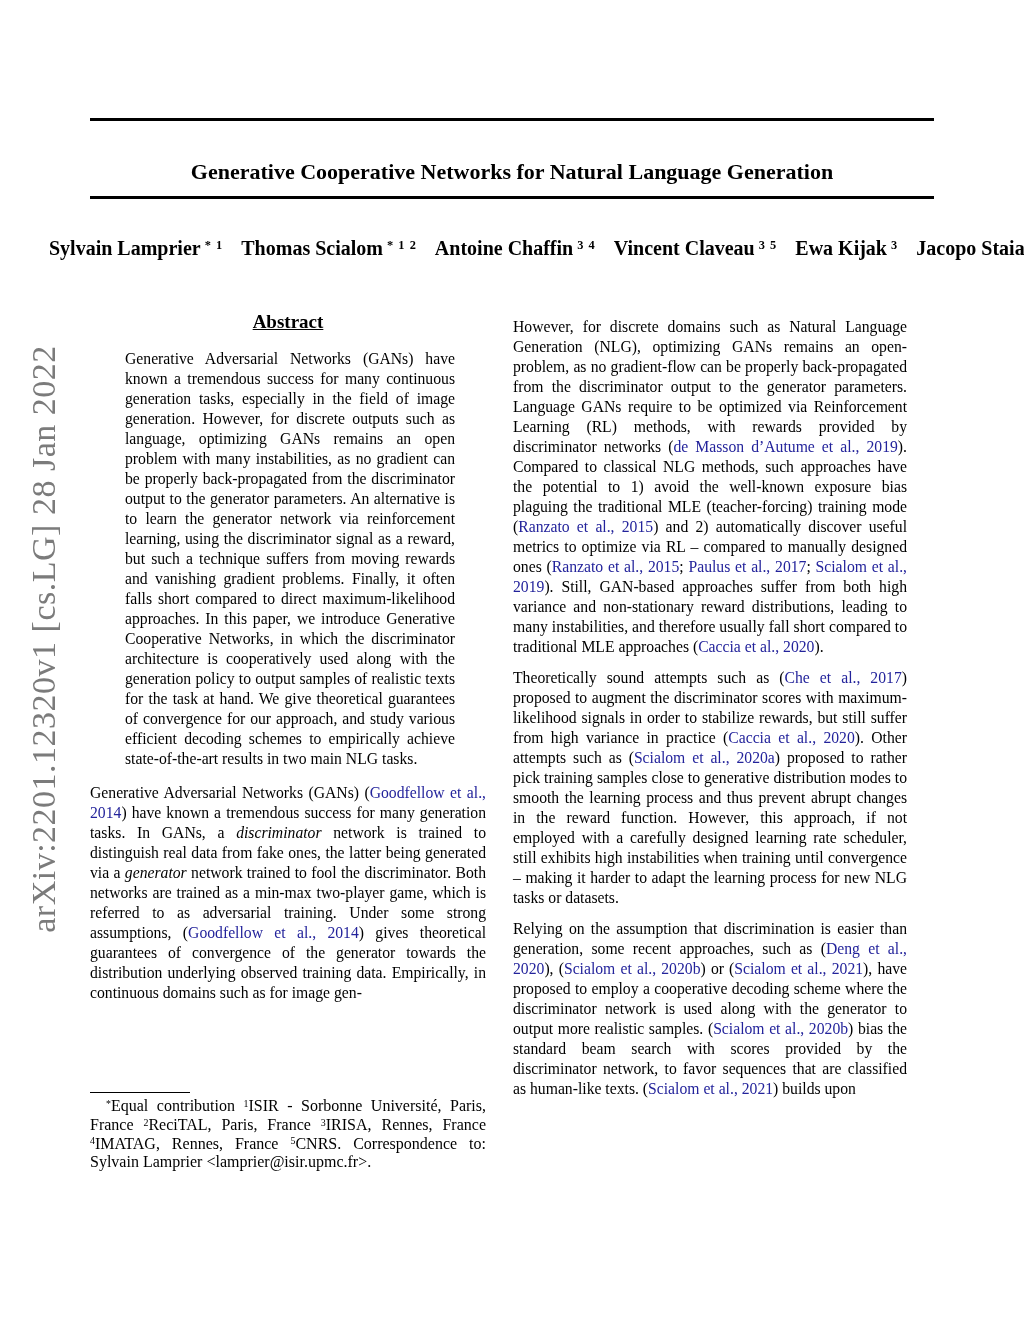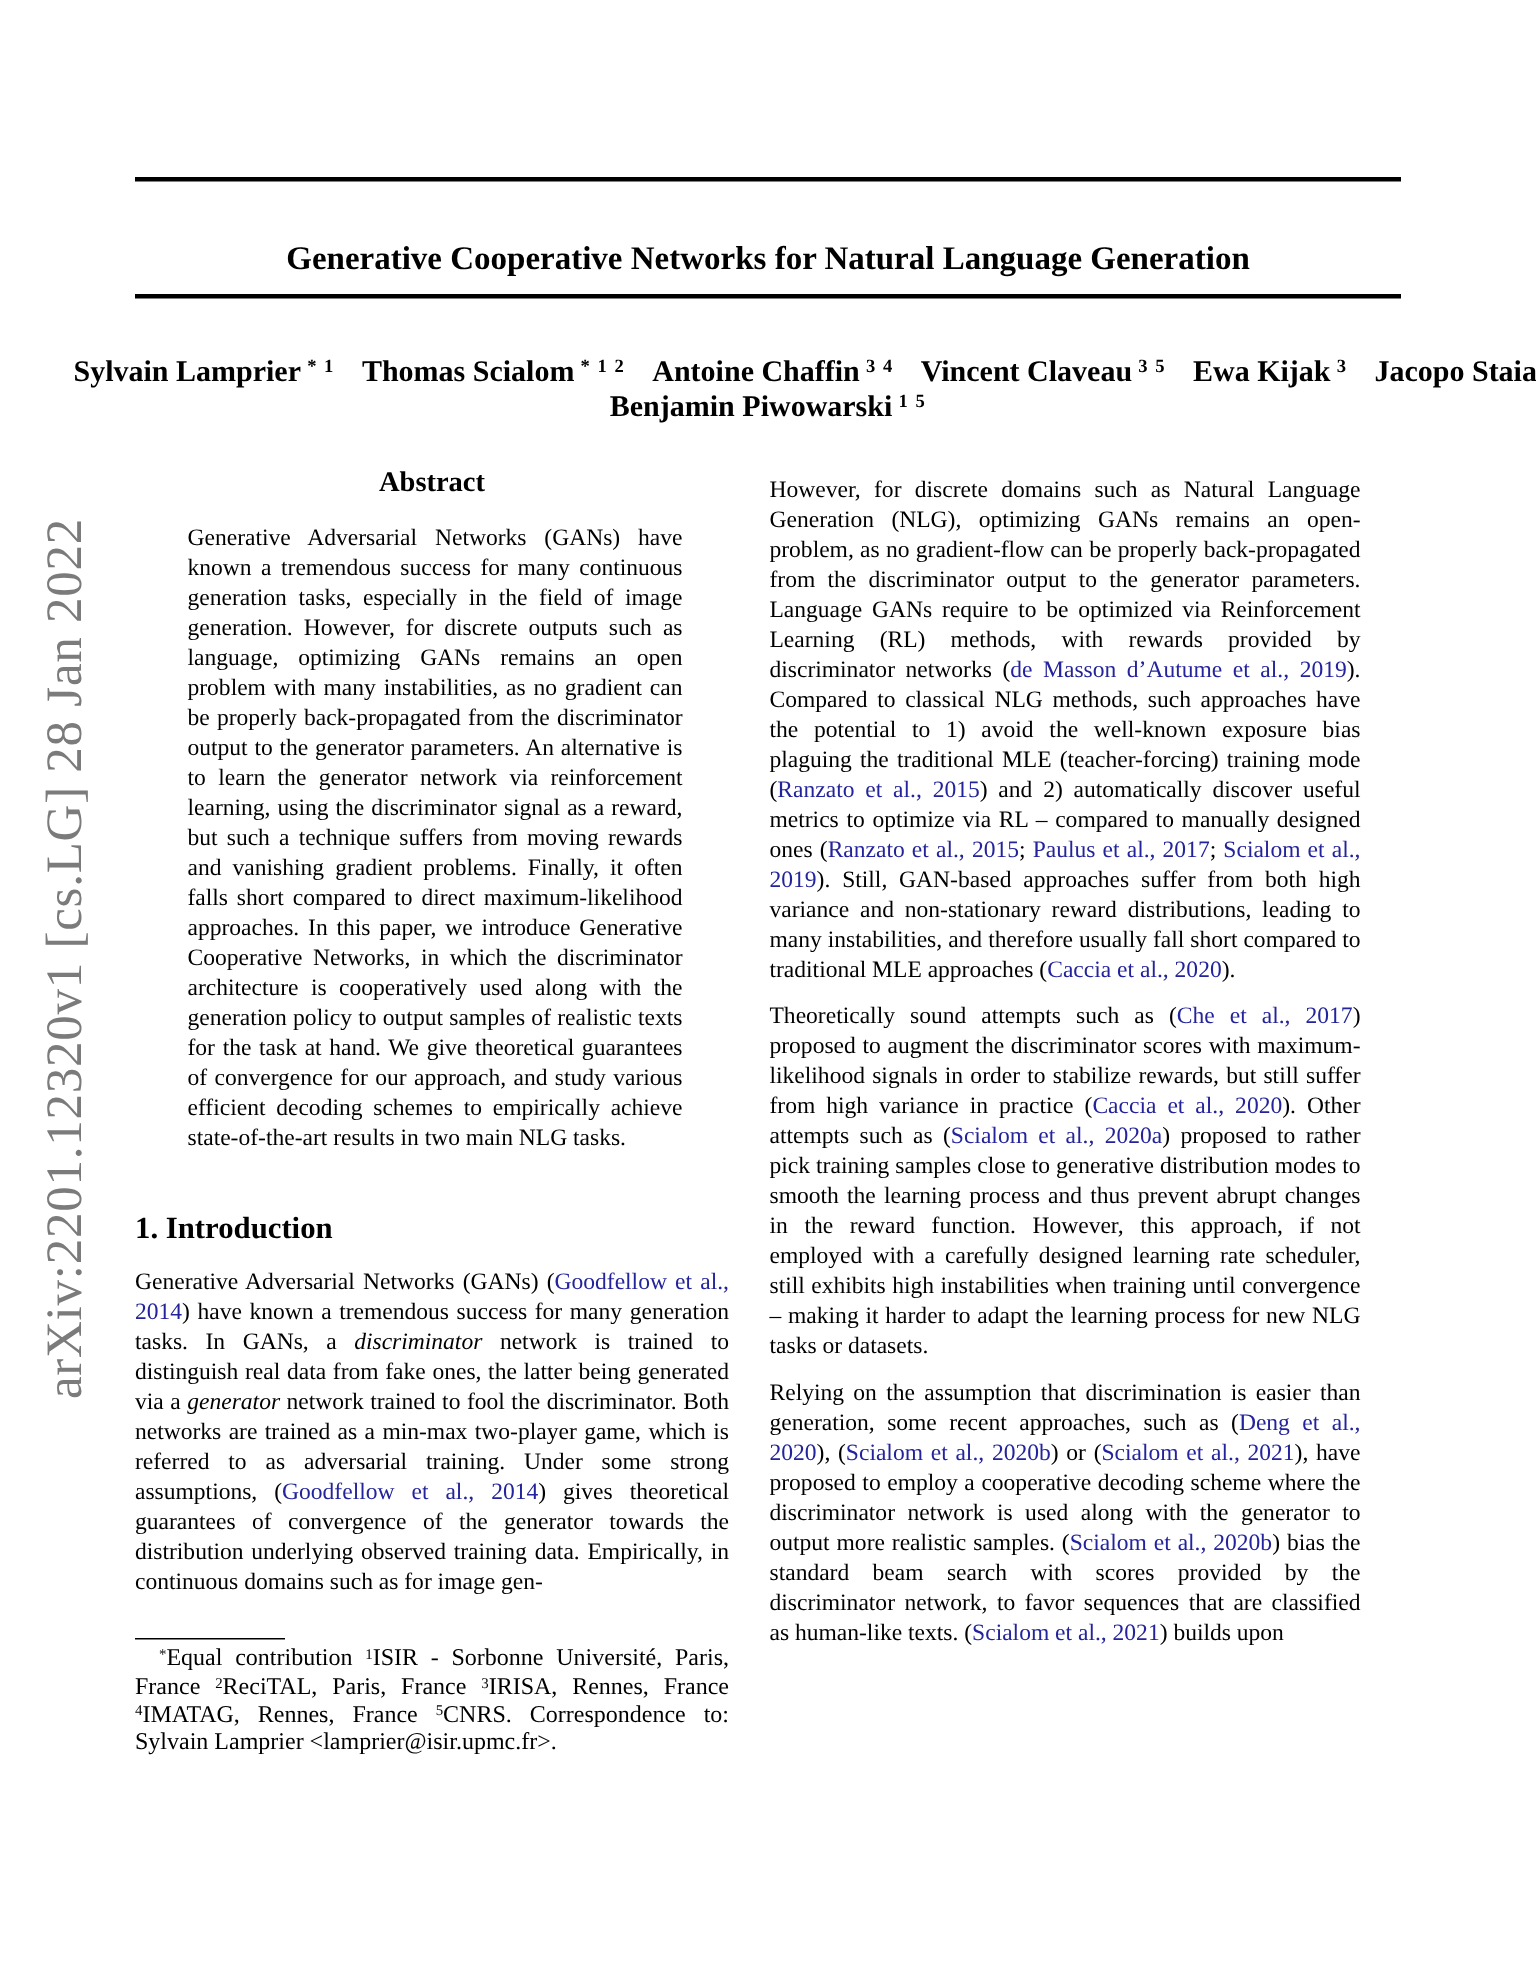--- a/index.html
+++ b/index.html
@@ -40,21 +40,21 @@
   .author-line { line-height:21px; }
   .author { margin:0 9px; white-space:nowrap; }
 
   .seg-sup { font-size:0.62em; position:relative; top:-0.45em; letter-spacing:1px; }
   .seg-link { color:var(--link, #23239b); }
   .seg-i { font-style:italic; }
 
   .col-left { position:absolute; left:90px; top:305px; width:396px; }
   .col-right { position:absolute; left:513px; top:317px; width:394px; }
 
-  .abstract-heading { text-align:center; font-size:19px; font-weight:bold; margin:6px 0 16px; }
+  .abstract-heading { text-align:center; font-size:19px; font-weight:bold; margin:6px 0 16px;text-decoration:underline; }
   .abstract-body { padding:0 31px 0 35px; }
   .abstract-body .para { margin-bottom:14px; }
 
   .section-heading { font-size:20.5px; font-weight:bold; margin:39px 0 14px; }
 
   .para {
     text-align:justify;
     font-size:15.7px;
     line-height:20px;
     margin-bottom:11px;
@@ -77,29 +77,27 @@
   <div class="watermark">arXiv:2201.12320v1  [cs.LG]  28 Jan 2022</div>
 
   <div class="rule rule-top"></div>
 
   <h1 class="title">Generative Cooperative Networks for Natural Language Generation</h1>
 
   <div class="rule rule-title"></div>
 
   <div class="authors">
     <div class="author-line"><span class="author"><span>Sylvain Lamprier</span><span class="seg-sup"> * 1</span></span><span class="author"><span>Thomas Scialom</span><span class="seg-sup"> * 1 2</span></span><span class="author"><span>Antoine Chaffin</span><span class="seg-sup"> 3 4</span></span><span class="author"><span>Vincent Claveau</span><span class="seg-sup"> 3 5</span></span><span class="author"><span>Ewa Kijak</span><span class="seg-sup"> 3</span></span><span class="author"><span>Jacopo Staiano</span><span class="seg-sup"> 2</span></span></div>
-    <div class="author-line"><span class="author"><span>Benjamin Piwowarski</span><span class="seg-sup"> 1 5</span></span></div>
   </div>
 
   <div class="col-left">
     <h2 class="abstract-heading">Abstract</h2>
     <div class="abstract-body">
         <p class="para"><span>Generative Adversarial Networks (GANs) have known a tremendous success for many continuous generation tasks, especially in the field of image generation. However, for discrete outputs such as language, optimizing GANs remains an open problem with many instabilities, as no gradient can be properly back-propagated from the discriminator output to the generator parameters. An alternative is to learn the generator network via reinforcement learning, using the discriminator signal as a reward, but such a technique suffers from moving rewards and vanishing gradient problems. Finally, it often falls short compared to direct maximum-likelihood approaches. In this paper, we introduce Generative Cooperative Networks, in which the discriminator architecture is cooperatively used along with the generation policy to output samples of realistic texts for the task at hand. We give theoretical guarantees of convergence for our approach, and study various efficient decoding schemes to empirically achieve state-of-the-art results in two main NLG tasks.</span></p>
       </div>
-    <h2 class="section-heading">1. Introduction</h2>
     <div class="section-body">
         <p class="para"><span>Generative Adversarial Networks (GANs) (</span><span class="seg-link">Goodfellow et al., 2014</span><span>) have known a tremendous success for many generation tasks. In GANs, a </span><span class="seg-i">discriminator</span><span> network is trained to distinguish real data from fake ones, the latter being generated via a </span><span class="seg-i">generator</span><span> network trained to fool the discriminator. Both networks are trained as a min-max two-player game, which is referred to as adversarial training. Under some strong assumptions, (</span><span class="seg-link">Goodfellow et al., 2014</span><span>) gives theoretical guarantees of convergence of the generator towards the distribution underlying observed training data. Empirically, in continuous domains such as for image gen-</span></p>
       </div>
   </div>
 
   <div class="col-right">
       <p class="para"><span>However, for discrete domains such as Natural Language Generation (NLG), optimizing GANs remains an open-problem, as no gradient-flow can be properly back-propagated from the discriminator output to the generator parameters. Language GANs require to be optimized via Reinforcement Learning (RL) methods, with rewards provided by discriminator networks (</span><span class="seg-link">de Masson d’Autume et al., 2019</span><span>). Compared to classical NLG methods, such approaches have the potential to 1) avoid the well-known exposure bias plaguing the traditional MLE (teacher-forcing) training mode (</span><span class="seg-link">Ranzato et al., 2015</span><span>) and 2) automatically discover useful metrics to optimize via RL – compared to manually designed ones (</span><span class="seg-link">Ranzato et al., 2015</span><span>; </span><span class="seg-link">Paulus et al., 2017</span><span>; </span><span class="seg-link">Scialom et al., 2019</span><span>). Still, GAN-based approaches suffer from both high variance and non-stationary reward distributions, leading to many instabilities, and therefore usually fall short compared to traditional MLE approaches (</span><span class="seg-link">Caccia et al., 2020</span><span>).</span></p>
       <p class="para"><span>Theoretically sound attempts such as (</span><span class="seg-link">Che et al., 2017</span><span>) proposed to augment the discriminator scores with maximum-likelihood signals in order to stabilize rewards, but still suffer from high variance in practice (</span><span class="seg-link">Caccia et al., 2020</span><span>). Other attempts such as (</span><span class="seg-link">Scialom et al., 2020a</span><span>) proposed to rather pick training samples close to generative distribution modes to smooth the learning process and thus prevent abrupt changes in the reward function. However, this approach, if not employed with a carefully designed learning rate scheduler, still exhibits high instabilities when training until convergence – making it harder to adapt the learning process for new NLG tasks or datasets.</span></p>
       <p class="para"><span>Relying on the assumption that discrimination is easier than generation, some recent approaches, such as (</span><span class="seg-link">Deng et al., 2020</span><span>), (</span><span class="seg-link">Scialom et al., 2020b</span><span>) or (</span><span class="seg-link">Scialom et al., 2021</span><span>), have proposed to employ a cooperative decoding scheme where the discriminator network is used along with the generator to output more realistic samples. (</span><span class="seg-link">Scialom et al., 2020b</span><span>) bias the standard beam search with scores provided by the discriminator network, to favor sequences that are classified as human-like texts. (</span><span class="seg-link">Scialom et al., 2021</span><span>) builds upon</span></p>
     </div>

